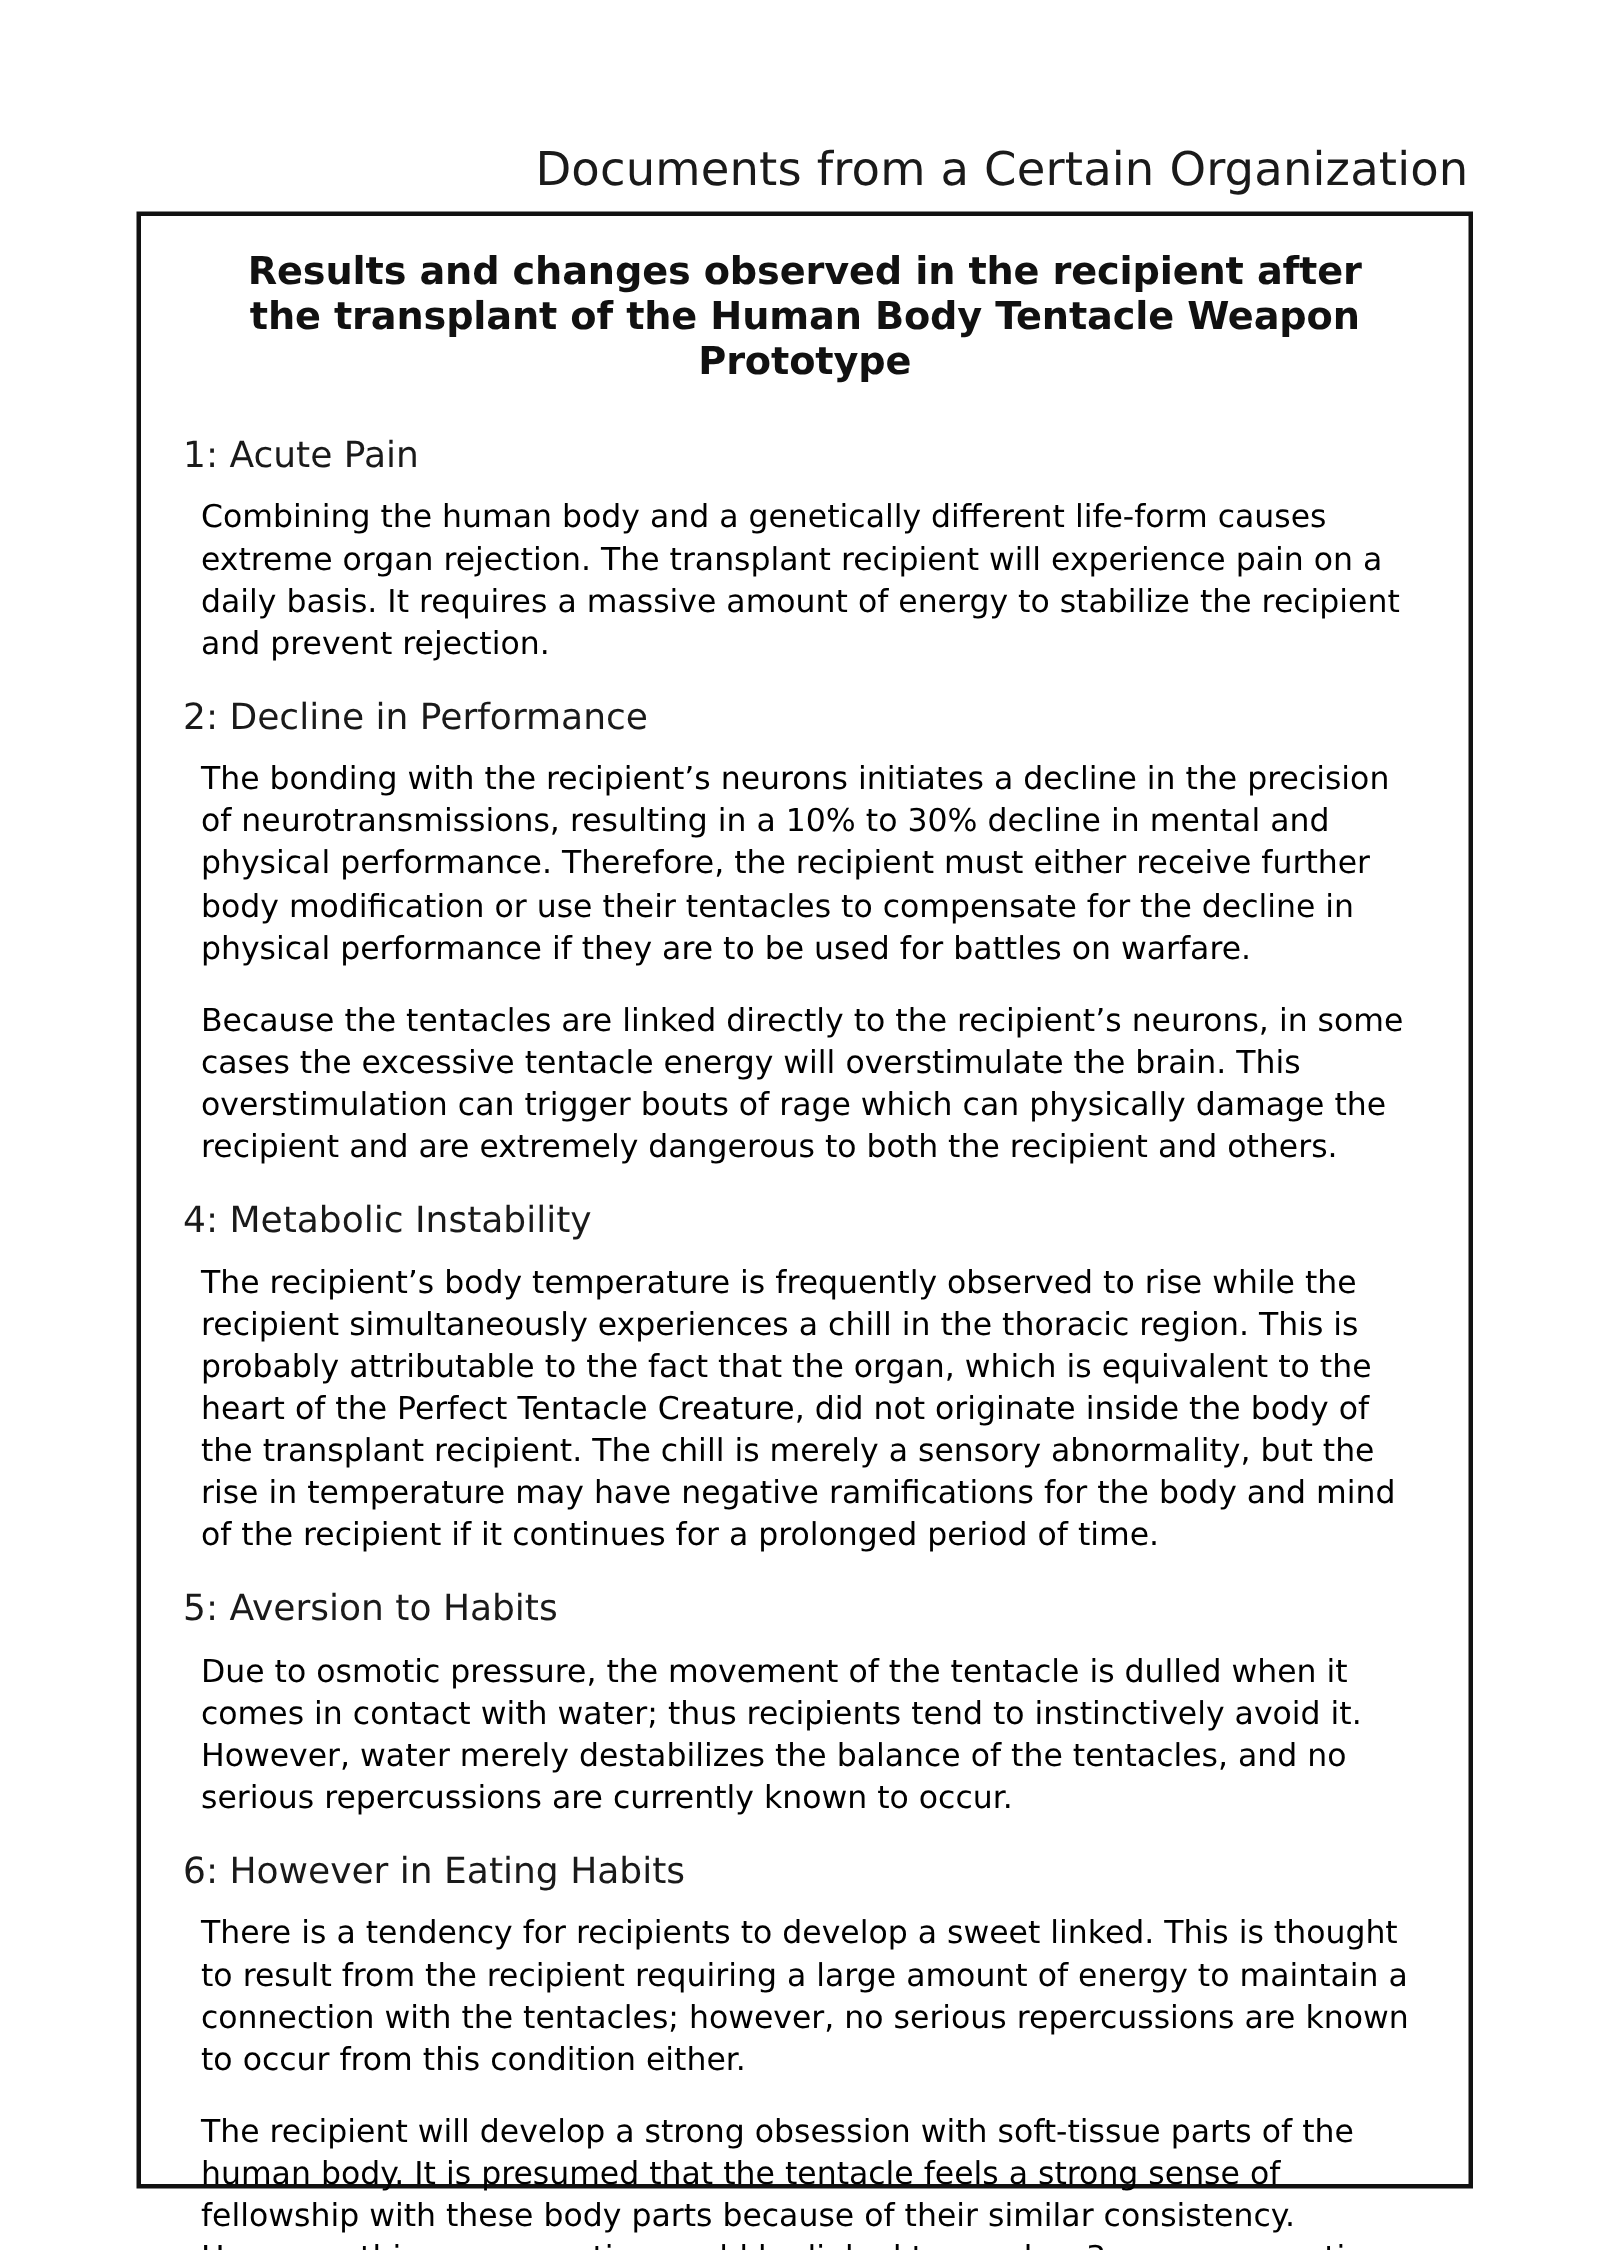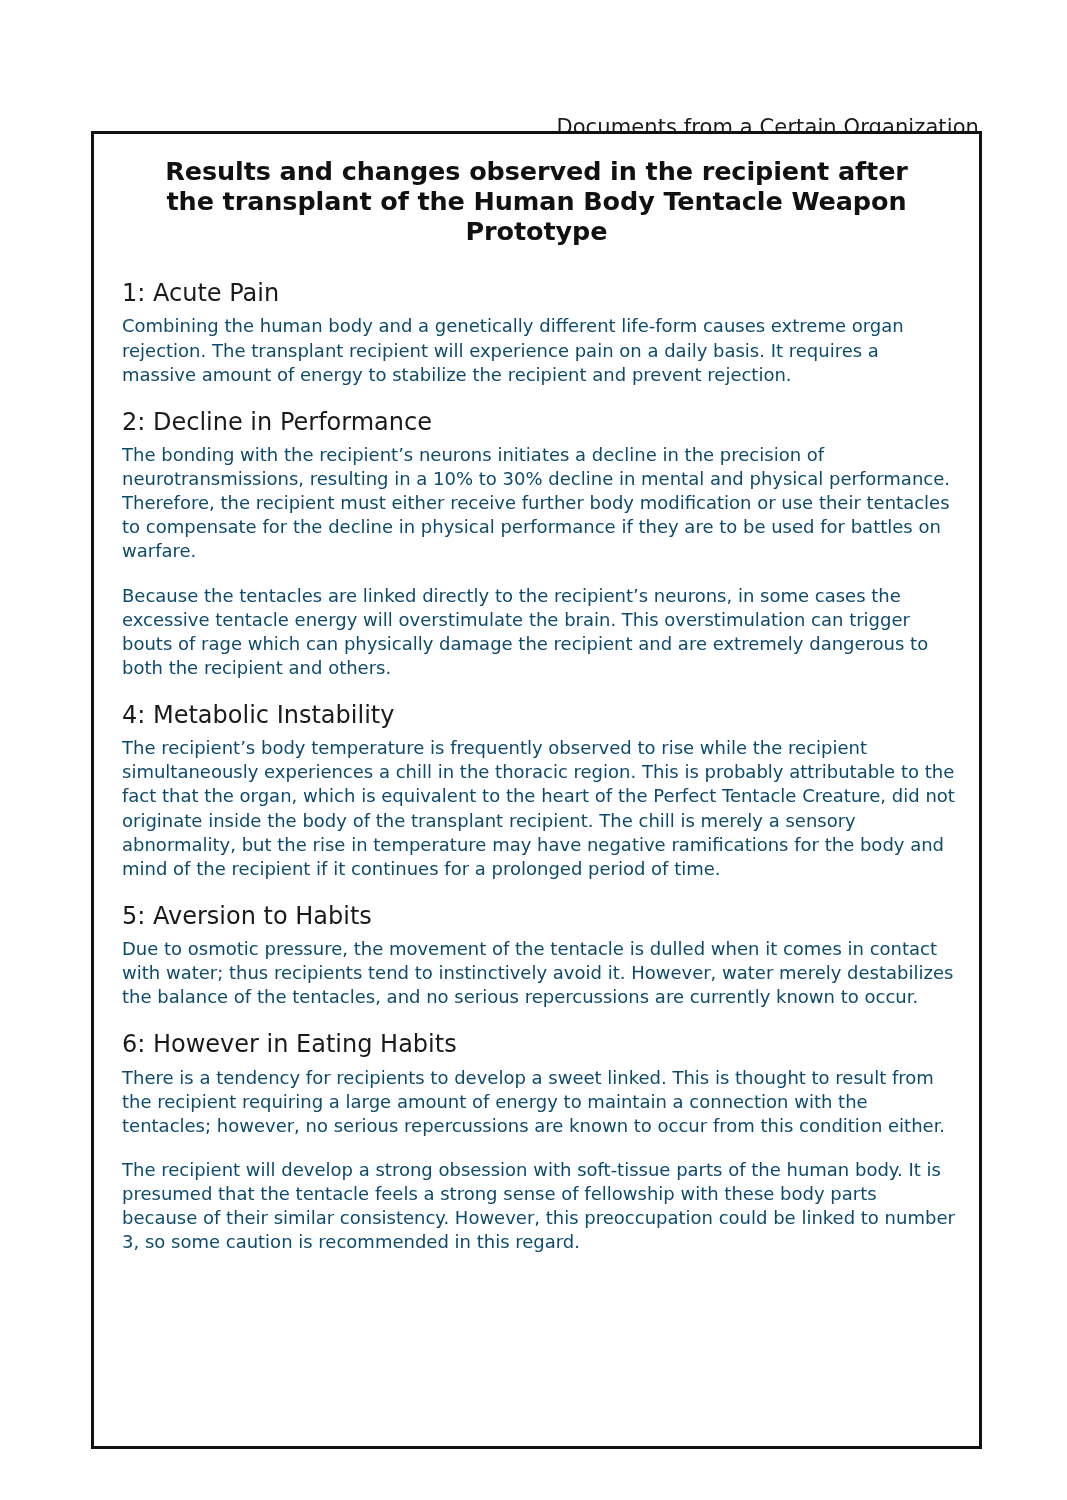--- a/index.html
+++ b/index.html
@@ -16,31 +16,31 @@
     overflow: hidden;
   }
   .page {
     width: 1067px;
     height: 1500px;
     position: relative;
     box-sizing: border-box;
   }
   .header-line {
     position: absolute;
-    top: 115px;
+    top: 95px;
     left: 0;
     right: 88px;
     text-align: right;
-    font-size: 21px;
+    font-size: 31px;
     letter-spacing: 0.1px;
     color: #1a1a1a;
   }
   .doc-frame {
     position: absolute;
-    top: 131px;
+    top: 141px;
     left: 91px;
     width: 891px;
     height: 1318px;
     border: 3px solid #111111;
     box-sizing: border-box;
     background: #ffffff;
     padding: 22px 18px 10px 18px;
   }
   .doc-title {
     text-align: center;
@@ -61,24 +61,24 @@
     margin-bottom: 0;
   }
   .section-heading {
     font-size: 24px;
     line-height: 1.26;
     margin: 0 0 6px 0;
     color: #1a1a1a;
     padding-left: 10px;
   }
   .section-body {
-    font-size: 18px;
+    font-size: 21px;
     line-height: 1.34;
-    margin: 0;
-    color: #0c4a6e;
+    margin: 12px;
+    color: #000000;
     padding-left: 10px;
     padding-right: 6px;
     text-align: left;
   }
 </style>
 </head>
 <body>
 
 <div class="page">
 

